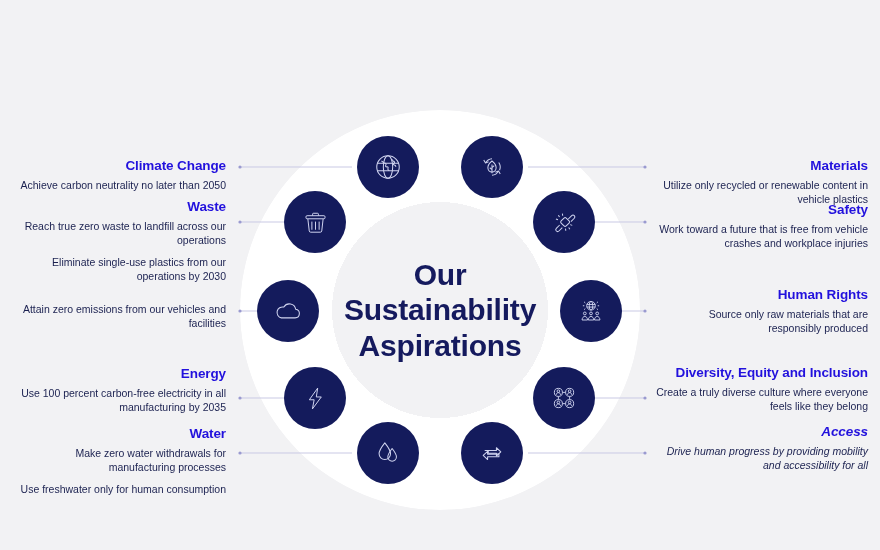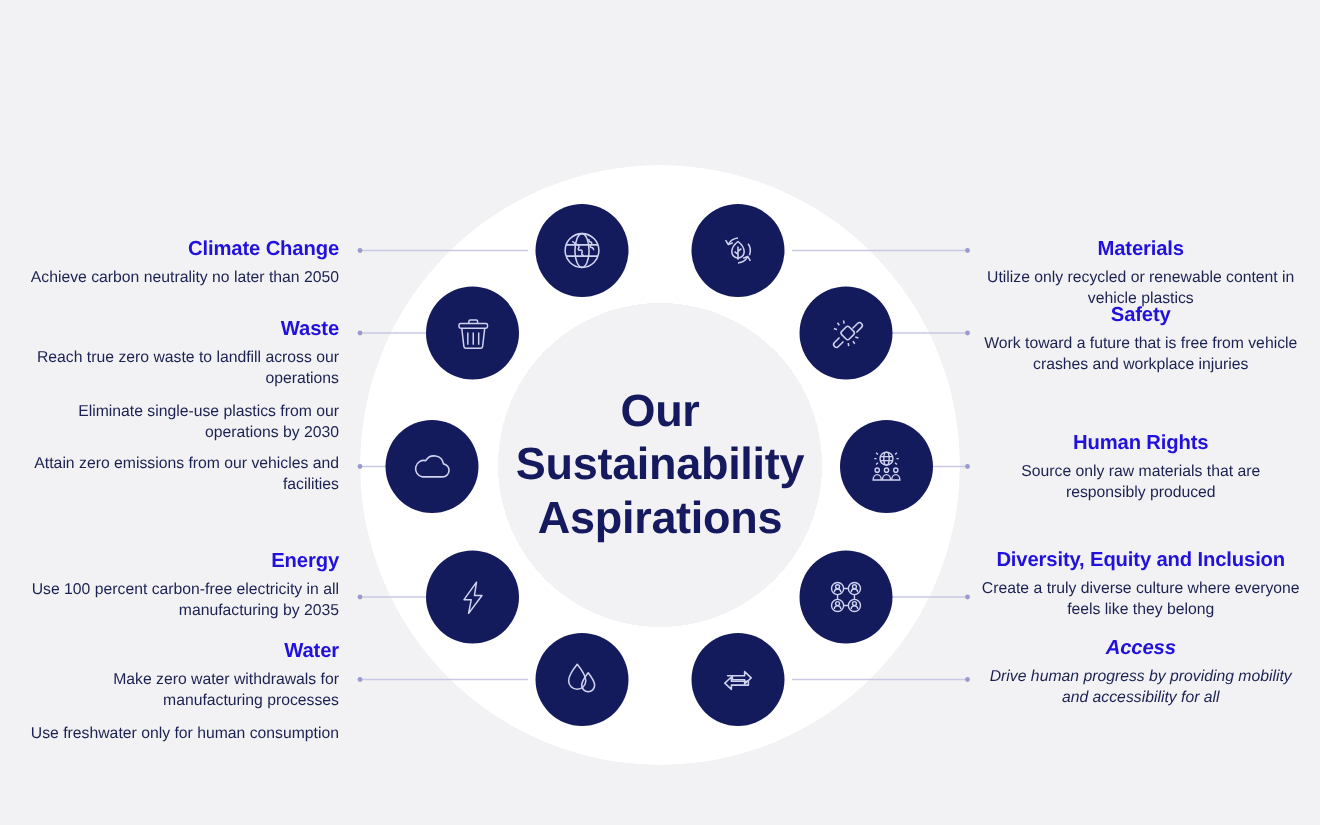--- a/index.html
+++ b/index.html
@@ -44,21 +44,21 @@
     margin-left:-31px;margin-top:-31px;
     border-radius:50%;
     background:#141b5c;
     display:flex;align-items:center;justify-content:center;
   }
   .node svg{display:block;}
 
   
   .label{position:absolute;width:215px;}
   .label.left{text-align:right;}
-  .label.right{text-align:center;}
+  .label.right{text-align:right;}
   .label h3{
     margin:0 0 3px 0;
     font-size:13.5px;
     font-weight:bold;
     color:#2211dd;
     line-height:1.25;
     letter-spacing:-0.1px;
   }
   .label p{
     margin:0 0 7px 0;
@@ -219,21 +219,21 @@
         <path d="M23.4 21.2H11.3v-3L6.6 22.6l4.7 4.4v-3h12.1z" transform="translate(0 -4)"></path>
       </svg>
     </span>
   </div>
 
   <div class="label left" style="left:11px;top:158px;">
     <h3>Climate Change</h3>
     <p>Achieve carbon neutrality no later than 2050</p>
   </div>
 
-  <div class="label left" style="left:11px;top:211px;">
+  <div class="label left" style="left:11px;top:199px;">
     <h3>Waste</h3>
     <p>Reach true zero waste to landfill across our operations</p>
     <p>Eliminate single-use plastics from our operations by 2030</p>
   </div>
 
   <div class="label left" style="left:11px;top:302px;">
     <p>Attain zero emissions from our vehicles and facilities</p>
   </div>
 
   <div class="label left" style="left:11px;top:366px;">

